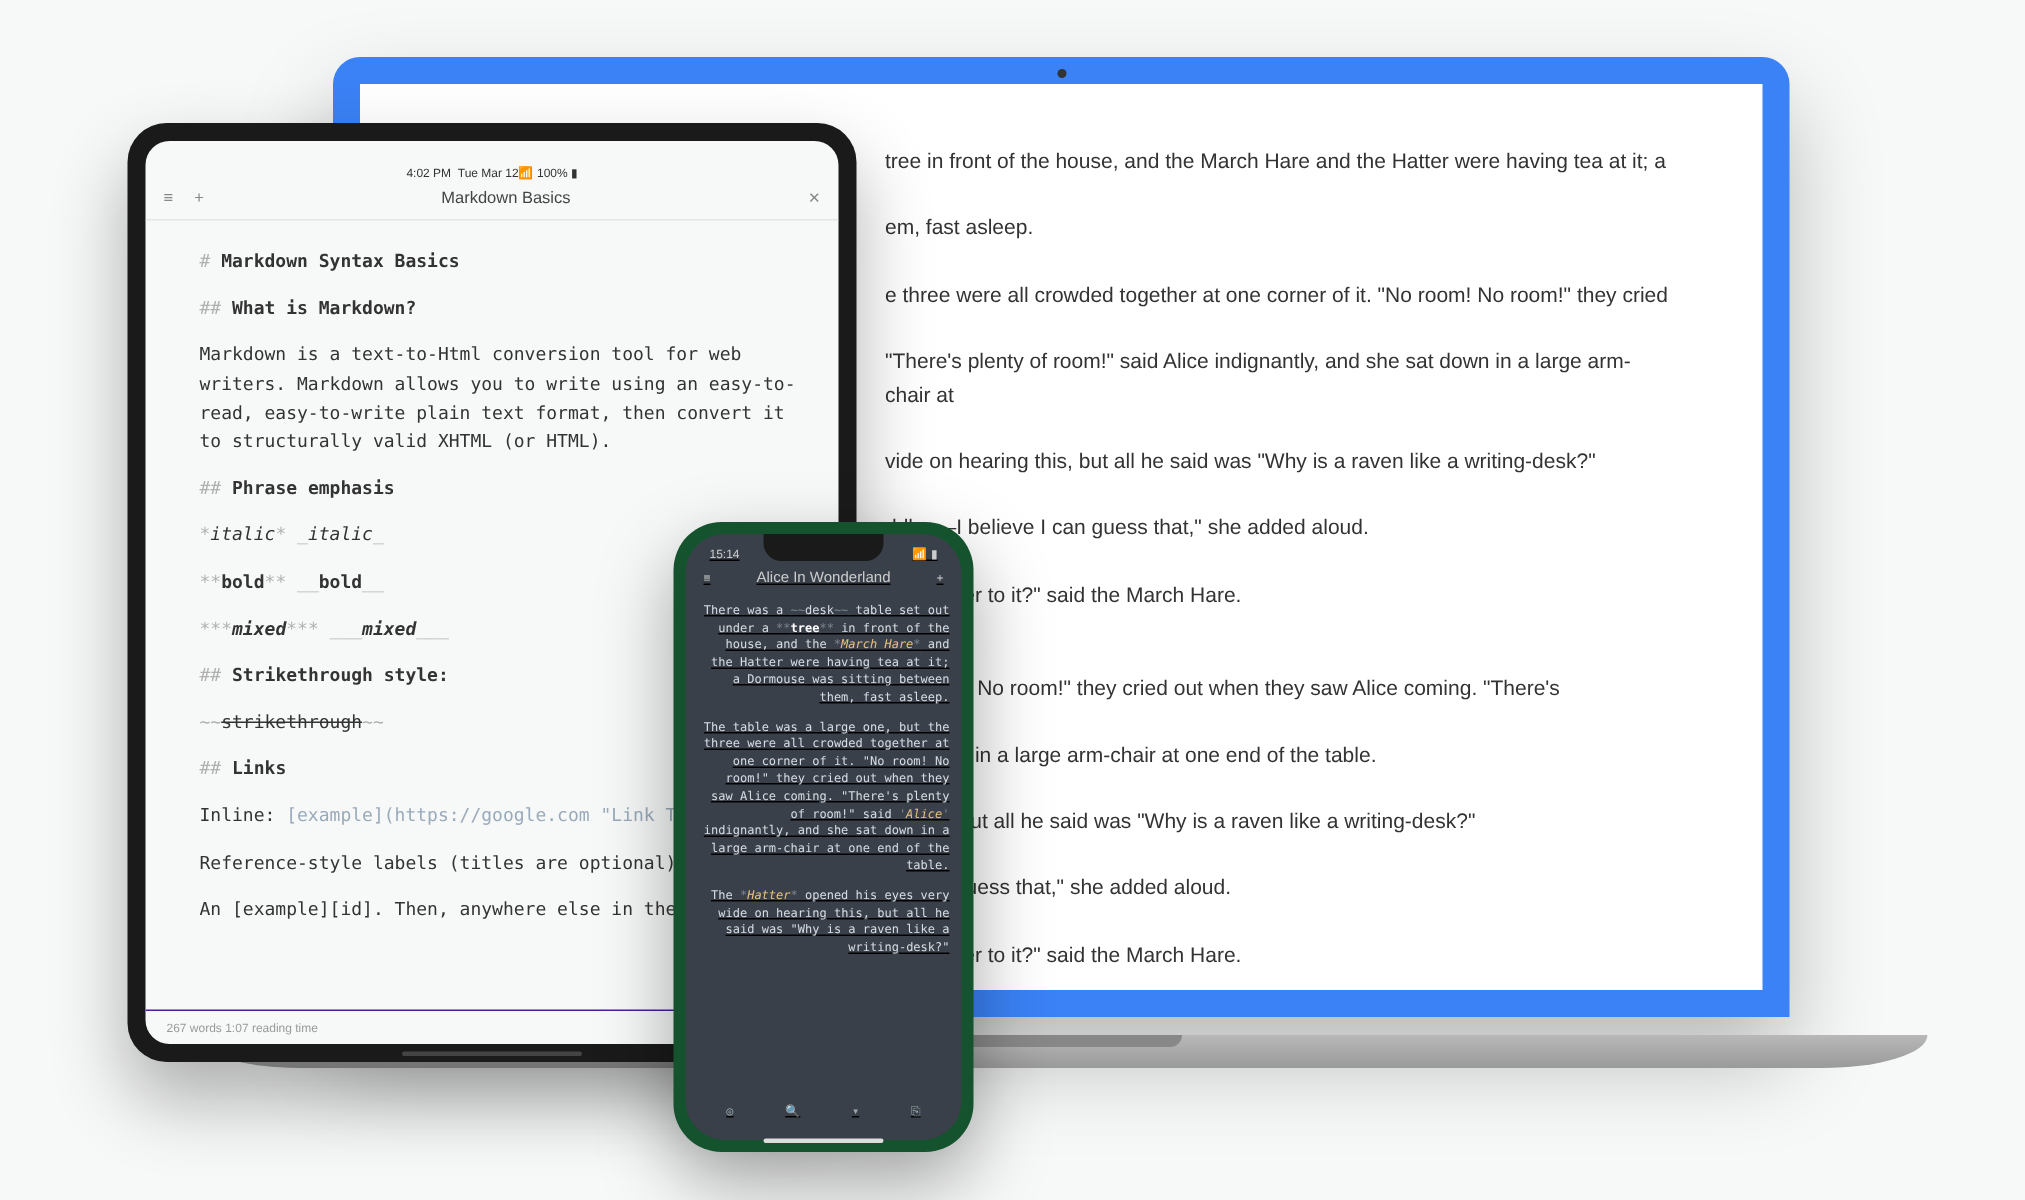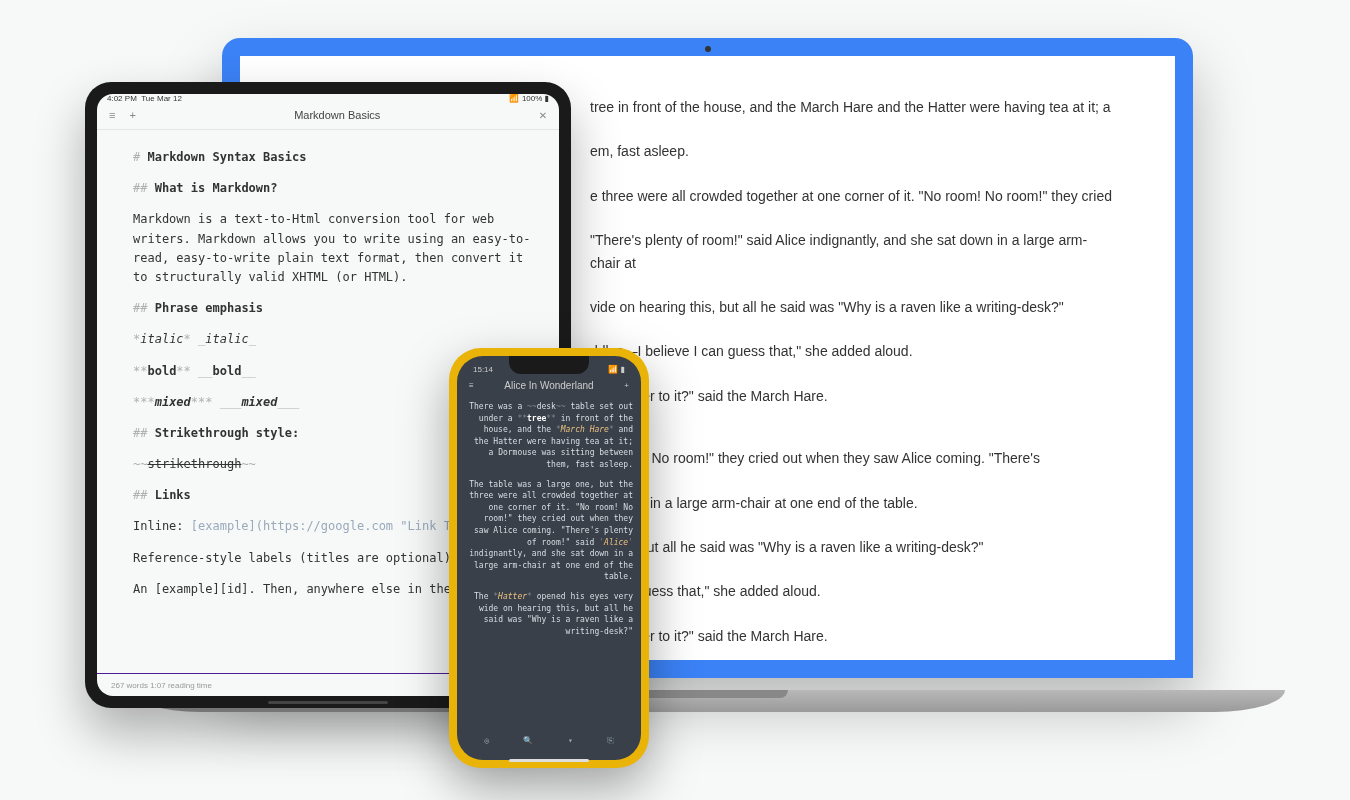--- a/index.html
+++ b/index.html
@@ -76,22 +76,22 @@
     width:100%; height:100%;
     background:#f7f8f8;
     border-radius:16px;
     overflow:hidden;
     display:flex;
     flex-direction:column;
     font-size:11px;
     color:#333;
   }
   .ipad-status {
-    display:flex; justify-content:space-between;
-    padding:0 10px 2px;
+    display:flex; justify-content:center;
+    padding:17px 10px 2px;
     font-size:8px;
     color:#333;
   }
   .ipad-toolbar {
     display:flex; align-items:center;
     padding:4px 12px 8px;
     border-bottom:1px solid #e5e5e5;
     color:#888;
   }
   .ipad-toolbar .spacer { flex:1; }
@@ -127,24 +127,25 @@
     background:#444; border-radius:2px;
   }
 
   
   .iphone {
     position:absolute;
     left:449px;
     top:348px;
     width:200px;
     height:420px;
-    background:#eab308;
+    background:#14532d;
     border-radius:32px;
     padding:8px;
     box-shadow:0 20px 50px rgba(0,0,0,0.35);
+    text-decoration:underline;
   }
   .iphone-screen{
     width:100%; height:100%;
     background:#3a404a;
     border-radius:26px;
     overflow:hidden;
     display:flex; flex-direction:column;
     color:#d8dde3;
     font-family: ui-monospace, "SF Mono", Menlo, monospace;
     font-size:8px;

